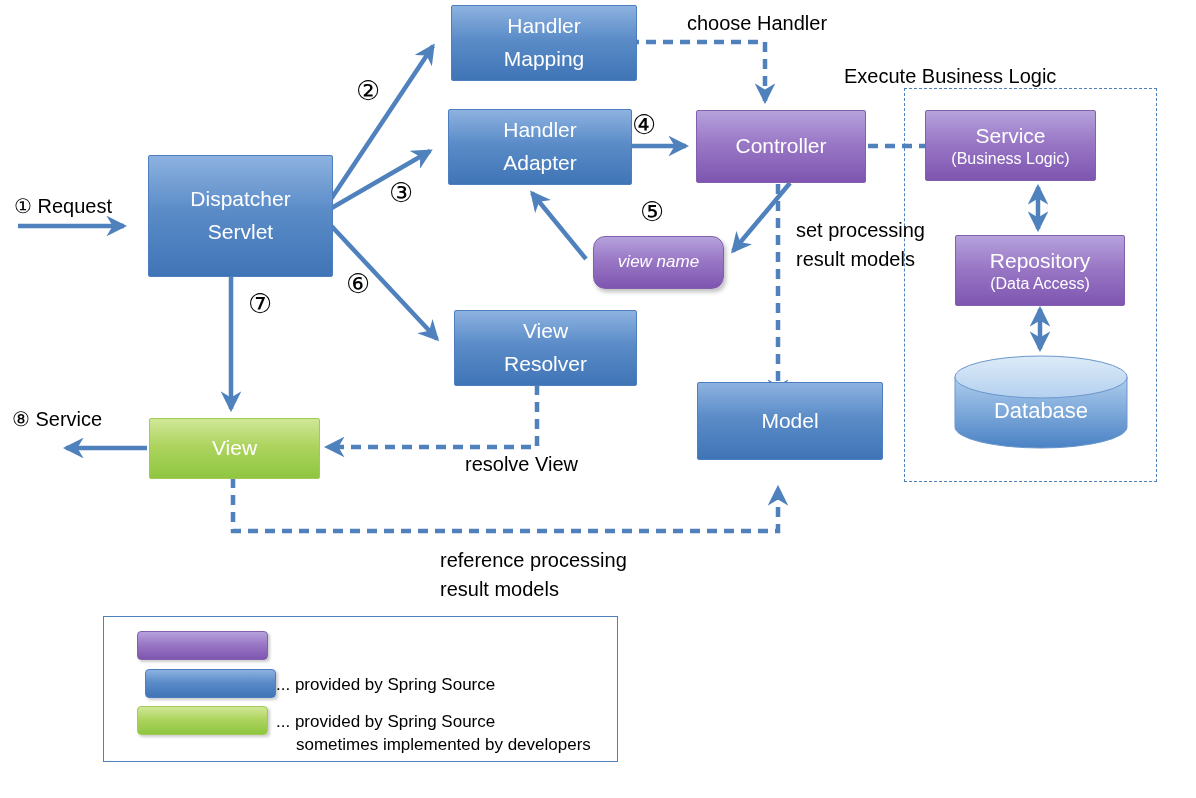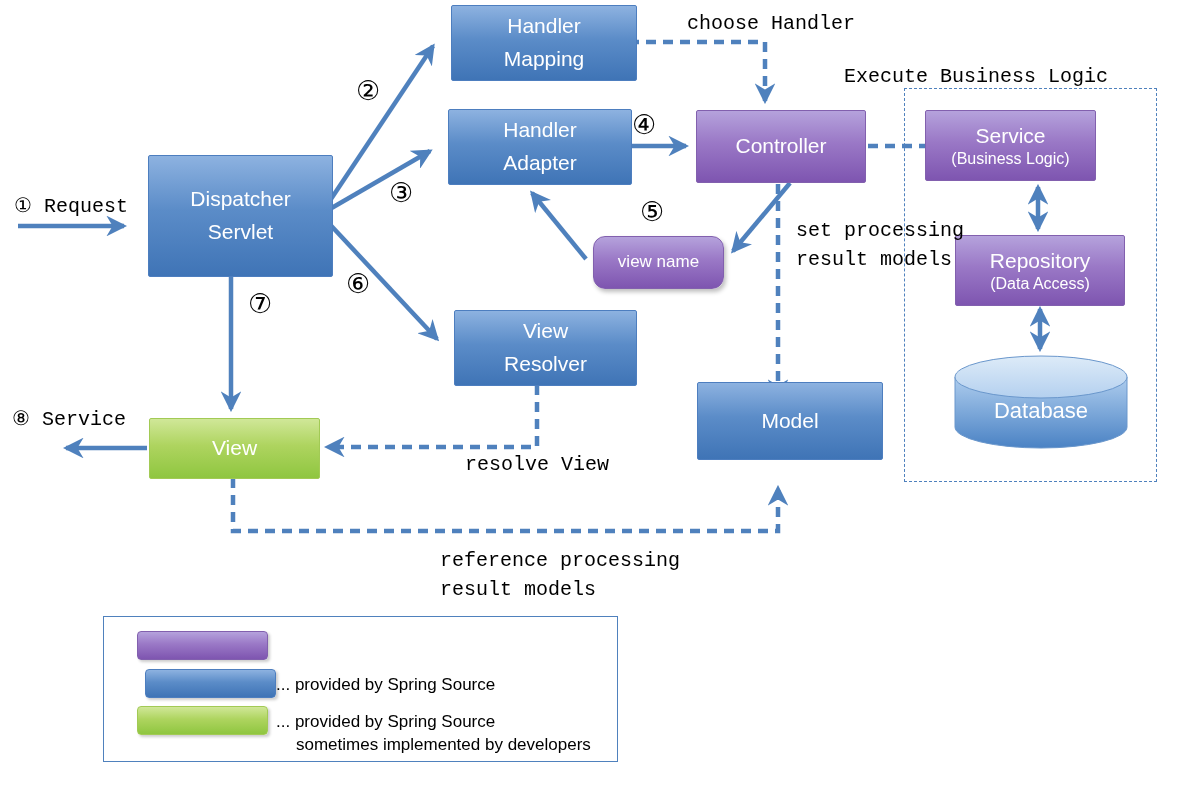--- a/index.html
+++ b/index.html
@@ -40,20 +40,21 @@
     border: 1px solid #8260ae;
   }
   .green-node {
     background: linear-gradient(180deg, #d0e798 0%, #aed45f 45%, #8fc640 100%);
     border: 1px solid #a2ca55;
   }
   .rounded {
     border-radius: 12px;
     font-size: 17px;
     box-shadow: 2px 3px 4px rgba(0,0,0,0.25);
+    font-style: italic;
   }
   .cylinder-node {
     position: absolute;
     display: flex;
     align-items: center;
     justify-content: center;
   }
   .cylinder-node .node-label {
     position: absolute;
     left: 0; right: 0;
@@ -61,21 +62,20 @@
     text-align: center;
     color: #ffffff;
     font-size: 22px;
   }
   .annotation {
     position: absolute;
     color: #000000;
     font-size: 20px;
     line-height: 1.45;
     white-space: pre-line;
-    font-family: Liberation Mono, monospace;
   }
   .step-number {
     position: absolute;
     color: #000000;
     font-size: 27px;
     line-height: 1;
   }
   .dashed-region {
     position: absolute;
     left: 904px; top: 88px;

